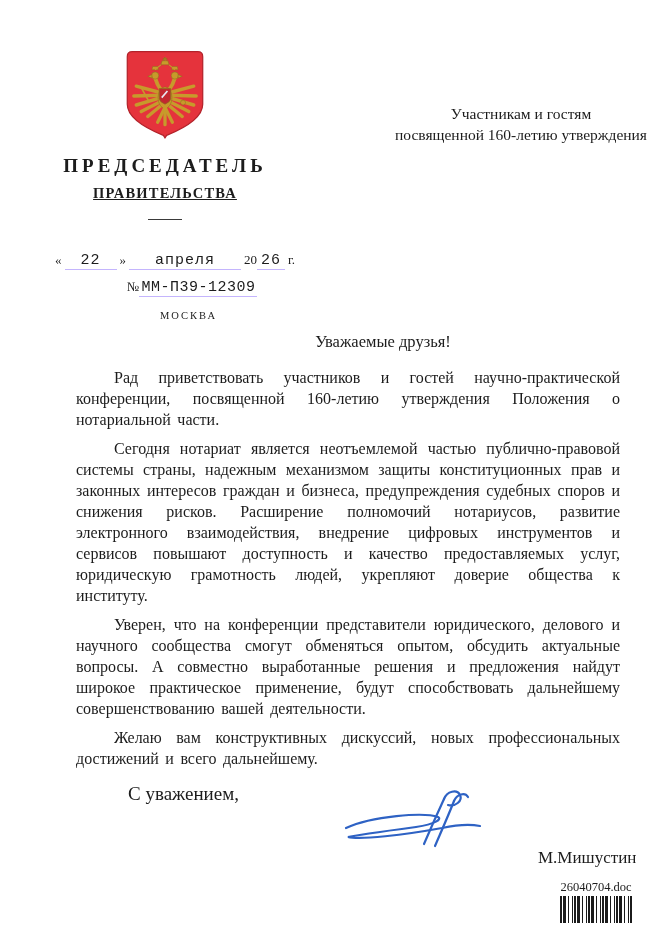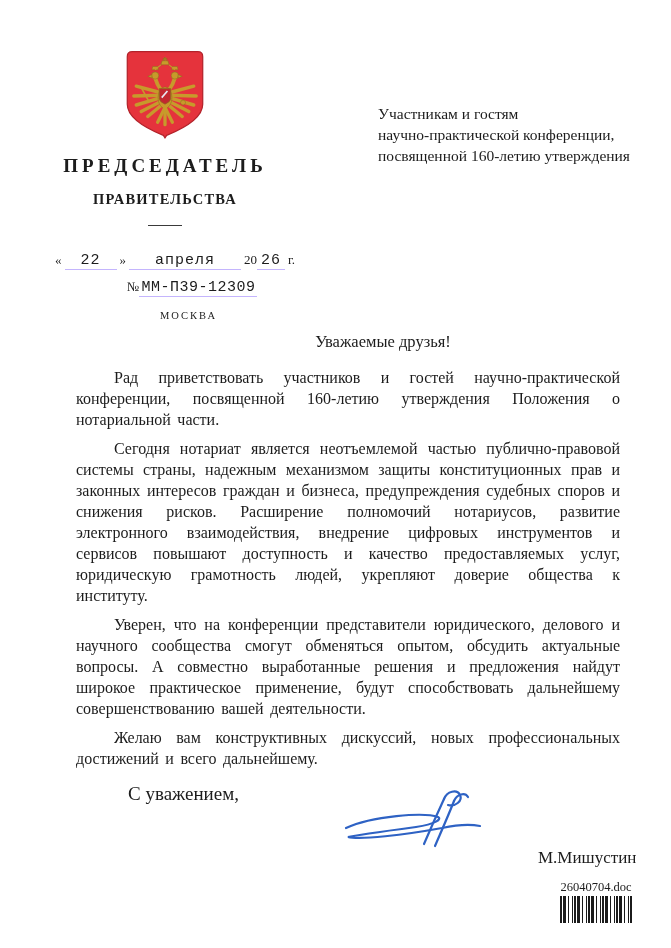--- a/index.html
+++ b/index.html
@@ -20,30 +20,30 @@
   }
   .emblem{display:block;margin:0 auto 12px auto;}
   .lh-title1{
     font-size:19px;font-weight:bold;letter-spacing:4px;
     line-height:24px;white-space:nowrap;
   }
   .lh-title2,.lh-title3{
     font-size:14.5px;font-weight:bold;letter-spacing:1.2px;
     line-height:19px;white-space:nowrap;
   }
-  .lh-title2{margin-top:12px;}
+  .lh-title2{margin-top:6px;text-decoration:underline;}
   .lh-divider{
     width:34px;height:0;border-top:1.6px solid #3a3a3a;
     margin:16px auto 0 auto;
   }
 
   
   .recipient{
     position:absolute;left:378px;top:103px;width:286px;
-    text-align:left;font-size:15.5px;line-height:21px;
+    text-align:center;font-size:15.5px;line-height:21px;
   }
 
   
   .dateblock{
     position:absolute;left:55px;top:252px;width:270px;
     font-size:12px;
   }
   .dateline{white-space:nowrap;}
   .dl-static{font-size:13px;}
   .field{
@@ -161,21 +161,20 @@
       <path d="M43,47 h14 v12 q0,4 -7,7 q-7,-3 -7,-7 Z" fill="#c22730" stroke="#8a6d1d" stroke-width="0.8"></path>
       <path d="M46,58 L53,50" stroke="#e8e8f4" stroke-width="2" fill="none"></path>
     </svg>
     <div class="lh-title1">ПРЕДСЕДАТЕЛЬ</div>
     <div class="lh-title2">ПРАВИТЕЛЬСТВА</div>
     <div class="lh-divider"></div>
   </div>
 
   <div class="recipient">
     <div>Участникам и гостям</div>
-    <div>научно-практической конференции,</div>
     <div>посвященной 160-летию утверждения</div>
   </div>
 
   <div class="dateblock">
     <div class="dateline">
       <span class="dl-static">«</span>
       <span class="field field-day">22</span>
       <span class="dl-static">»</span>
       <span class="field field-month">апреля</span>
       <span class="dl-static">20</span><span class="field field-year">26</span>

